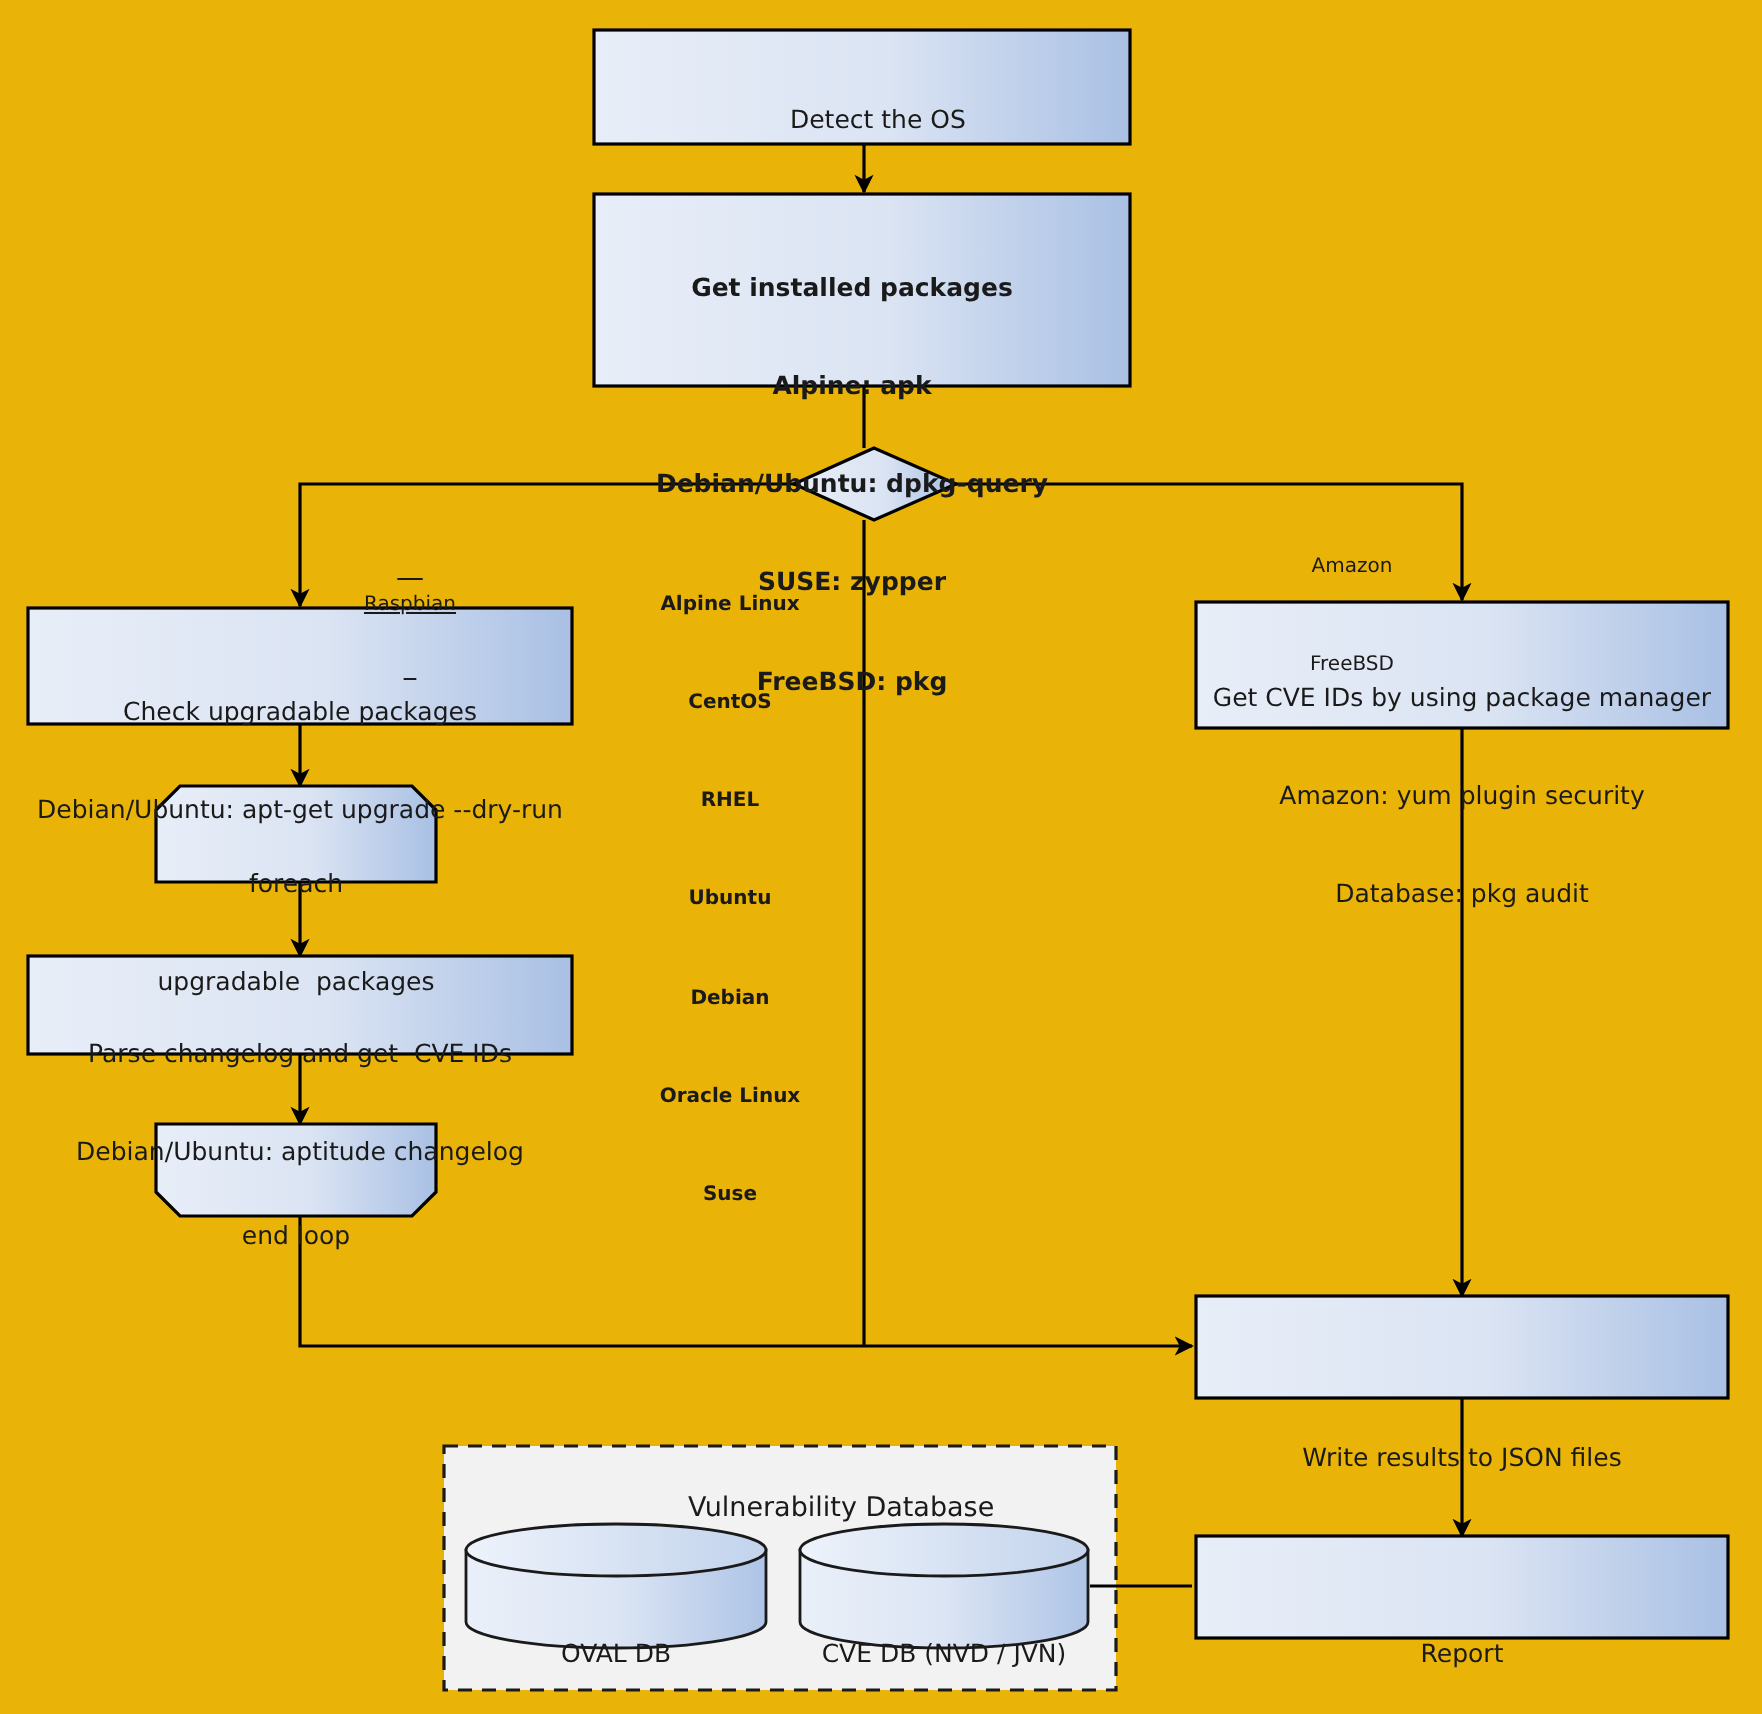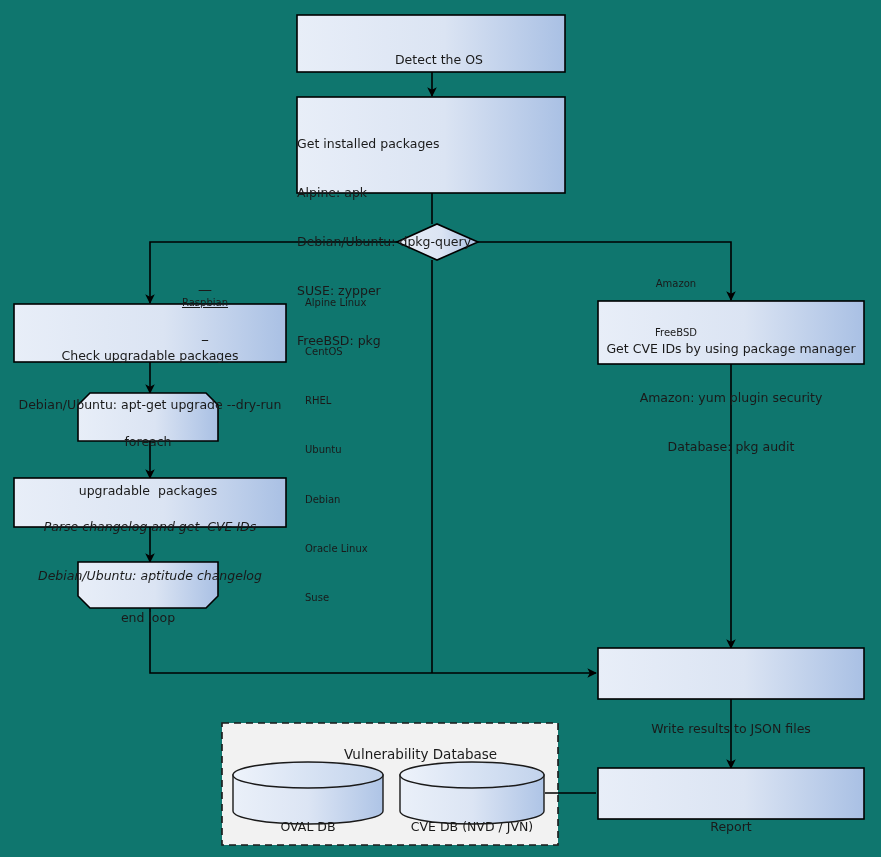--- a/index.html
+++ b/index.html
@@ -7,21 +7,21 @@
     padding: 0;
     background: #ffffff;
   }
   body {
     font-family: "DejaVu Sans", sans-serif;
   }
   #canvas {
     position: relative;
     width: 881px;
     height: 857px;
-    background: #0f766e;
+    background: #eab308;
     overflow: hidden;
   }
   svg.layer {
     position: absolute;
     left: 0;
     top: 0;
     width: 881px;
     height: 857px;
     overflow: visible;
   }
@@ -34,21 +34,21 @@
     pointer-events: none;
   }
   .edge-label {
     position: absolute;
     color: #1a1a1a;
     font-size: 10px;
     line-height: 16.4px;
     white-space: pre;
   }
   .ta-center { text-align: center; }
-  .ta-right  { text-align: left; }
+  .ta-right  { text-align: center; font-weight: bold; }
   .group-title {
     position: absolute;
     color: #1a1a1a;
     font-size: 13.5px;
     white-space: pre;
     text-align: center;
   }
 </style>
 </head>
 <body>
@@ -164,21 +164,21 @@
   <div class="node-label ta-center" style="left:14px; top:315px; width:272px;">
     <div>Check upgradable packages</div>
     <div>Debian/Ubuntu: apt-get upgrade --dry-run</div>
   </div>
 
   <div class="node-label ta-center" style="left:78px; top:401px; width:140px;">
     <div>foreach</div>
     <div>upgradable  packages</div>
   </div>
 
-  <div class="node-label ta-center" style="left:14px; top:486px; width:272px;font-style:italic;">
+  <div class="node-label ta-center" style="left:14px; top:486px; width:272px;">
     <div>Parse changelog and get  CVE IDs</div>
     <div>Debian/Ubuntu: aptitude changelog</div>
   </div>
 
   <div class="node-label ta-center" style="left:78px; top:577px; width:140px;">
     <div>end loop</div>
   </div>
 
   <div class="node-label ta-center" style="left:598px; top:308px; width:266px;">
     <div>Get CVE IDs by using package manager</div>

